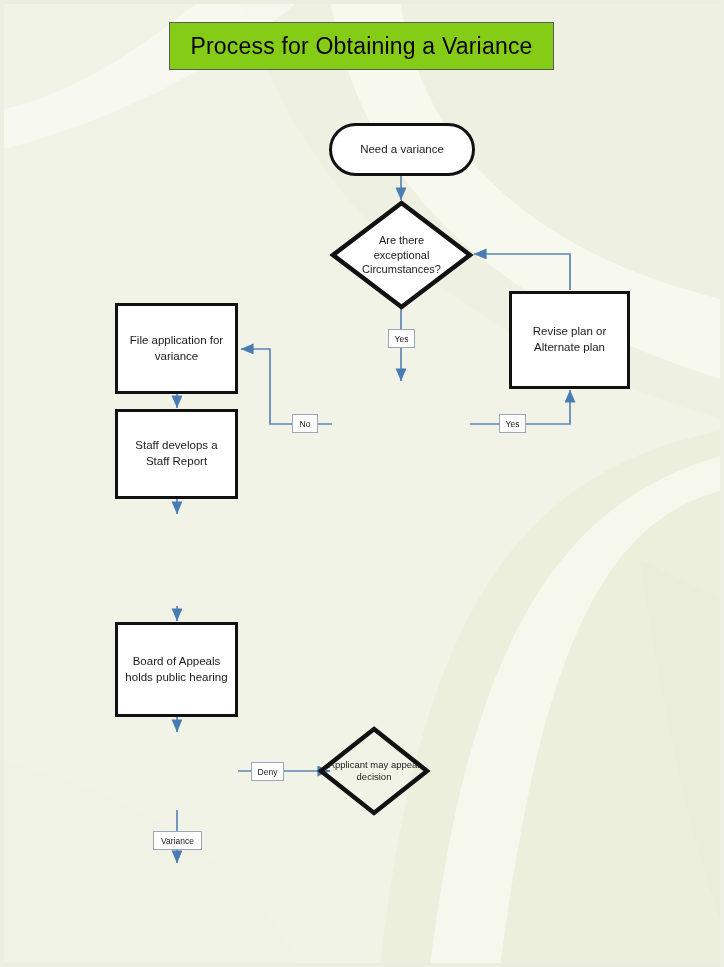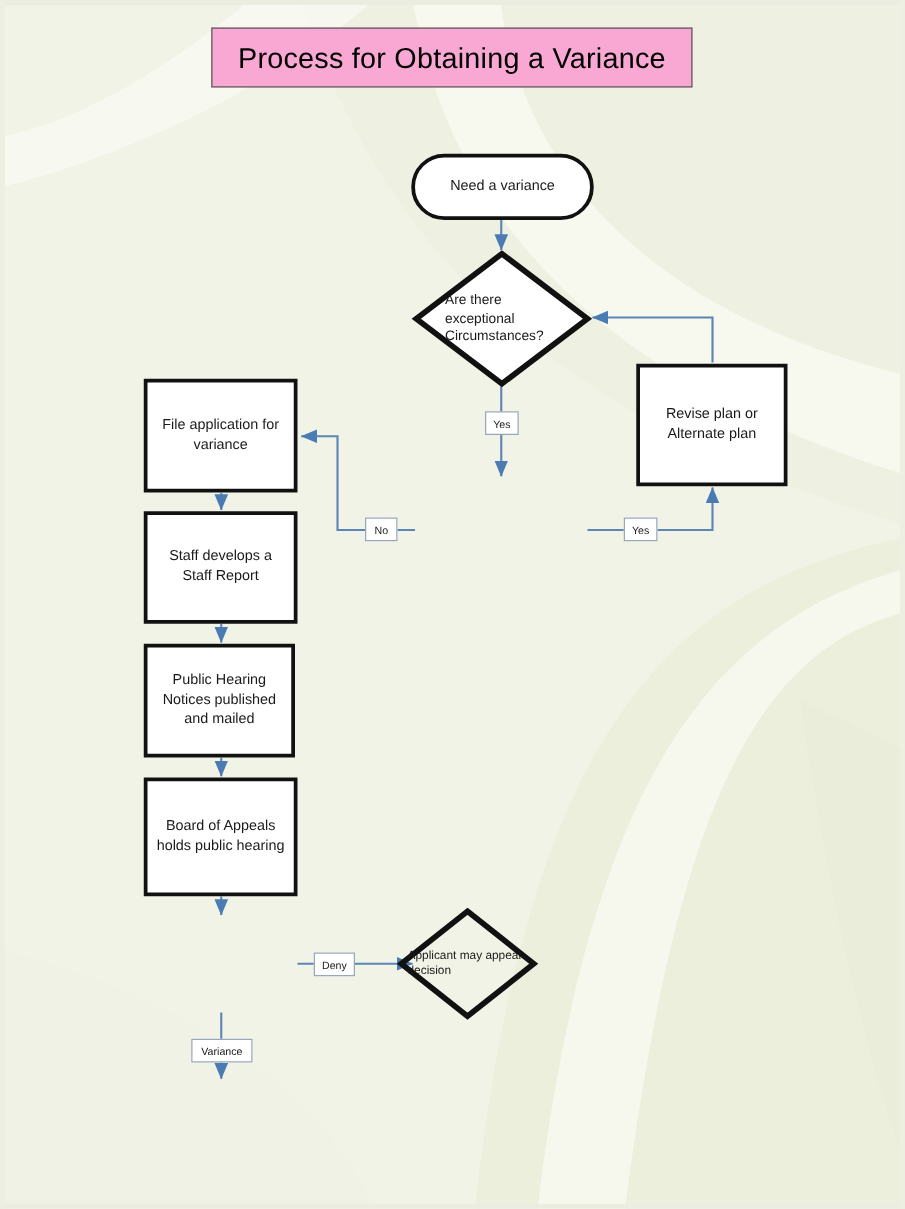--- a/index.html
+++ b/index.html
@@ -17,21 +17,21 @@
     overflow:hidden;
   }
   #bg-art{position:absolute;left:0;top:0;width:724px;height:967px;pointer-events:none;}
   #edges{position:absolute;left:0;top:0;width:724px;height:967px;}
   #nodes{position:absolute;left:0;top:0;width:724px;height:967px;}
 
   .node{position:absolute;box-sizing:border-box;}
 
   .title-box{
     border:1px solid #5a5a5a;
-    background:#f9a8d4;
+    background:#84cc16;
     display:flex;align-items:center;justify-content:center;
     font-size:23px;color:#000;
     letter-spacing:.2px;
   }
 
   .proc{
     border:3px solid #111;
     background:#ffffff;
     display:flex;align-items:center;justify-content:center;
     text-align:center;
@@ -47,20 +47,21 @@
     text-align:center;
     font-size:11.5px;line-height:1.35;color:#1a1a1a;margin-top:12px;
   }
 
   .diamond-wrap{position:absolute;}
   .diamond-wrap svg{position:absolute;left:0;top:0;overflow:visible;}
   .diamond-label{
     position:absolute;left:0;top:0;
     width:100%;height:100%;
     display:flex;align-items:center;justify-content:center;
+    text-align:center;
     font-size:9.5px;line-height:1.3;color:#1a1a1a;
     pointer-events:none;
     padding:0 14px;box-sizing:border-box;
   }
   .diamond-label.big{font-size:11px;line-height:1.35;padding:0 26px;}
 
   .doc-wrap{position:absolute;}
   .doc-wrap svg{position:absolute;left:0;top:0;overflow:visible;}
   .doc-label{
     position:absolute;left:0;top:0;width:100%;
@@ -145,21 +146,20 @@
       <div class="diamond-label big">Are there exceptional Circumstances?</div>
     </div>
 
     <div class="node proc" style="left:509px;top:291px;width:121px;height:98px;">Revise plan or Alternate plan</div>
 
 
     <div class="node proc" style="left:115px;top:303px;width:123px;height:91px;">File application for variance</div>
 
     <div class="node proc" style="left:115px;top:409px;width:123px;height:90px;">Staff develops a Staff Report</div>
 
-    <div class="node proc" style="left:115px;top:515px;width:121px;height:91px;">Public Hearing Notices published and mailed</div>
 
     <div class="node proc" style="left:115px;top:622px;width:123px;height:95px;">Board of Appeals holds public hearing</div>
 
 
     <div class="diamond-wrap" style="left:318px;top:726px;width:112px;height:90px;">
       <svg width="112" height="90" viewBox="0 0 112 90">
         <polygon points="56,3 109,45 56,87 3,45" fill="none" stroke="#111111" stroke-width="4.5"></polygon>
       </svg>
       <div class="diamond-label" style="padding:0 8px;">Applicant may appeal decision</div>
     </div>

